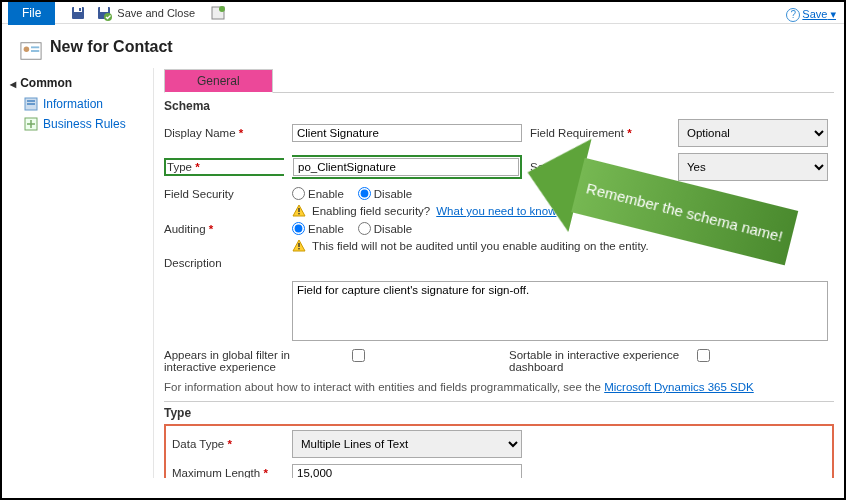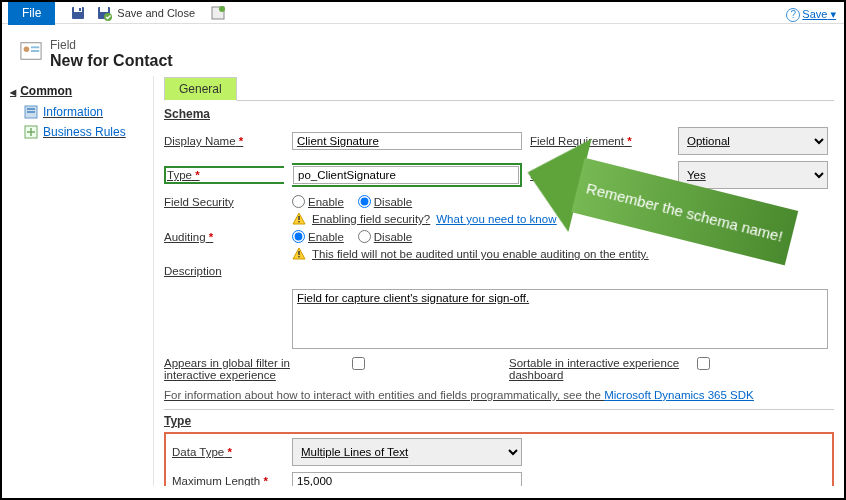--- a/index.html
+++ b/index.html
@@ -12,30 +12,30 @@
   .help { position: absolute; right: 8px; top: 6px; font-size: 11px; color: #0066cc; text-decoration: underline; }
   .help .qicon { display:inline-block; width:14px; height:14px; border-radius:50%; border:1px solid #3a8fd6; color:#3a8fd6; text-align:center; line-height:12px; font-size:10px; margin-right:2px; }
   
   .header { display: flex; justify-content: space-between; align-items: flex-start; padding: 14px 18px 6px 18px; }
   .header-left { display: flex; align-items: flex-start; gap: 8px; }
   .field-icon { width: 22px; height: 22px; margin-top: 2px; }
   .header-title-small { font-size: 12px; color: #555; }
   .header-title-big { font-size: 16px; font-weight: 600; color: #222; }
   .solution-text { font-size: 12px; font-weight: 600; color: #222; margin-top:4px; }
   
-  .body { display: flex; height: calc(100% - 86px); text-decoration: underline; }
+  .body { display: flex; height: calc(100% - 86px); }
   .sidebar { width: 152px; padding: 8px 8px; border-right: 1px solid #e5e5e5; font-size: 12px; }
   .nav-head { font-weight: 600; color: #222; margin-bottom: 4px; }
   .nav-head::before { content: "◀"; font-size:8px; color:#333; margin-right:4px; }
   .nav-item { display: flex; align-items: center; gap: 5px; padding: 3px 4px 3px 14px; color: #0066cc; cursor: pointer; }
   .nav-icon { width:14px; height:14px; }
   
   .main { flex: 1; padding: 0 10px 10px 10px; overflow-y: auto; }
   .tabs { border-bottom: 1px solid #ccc; margin-bottom: 6px; }
-  .tab { display: inline-block; padding: 4px 14px; border: 1px solid #ccc; border-bottom: 1px solid #fff; background: #bef264; position: relative; top: 1px; font-size: 12px; }
+  .tab { display: inline-block; padding: 4px 32px; border: 1px solid #ccc; border-bottom: 1px solid #fff; background: #ec4899; position: relative; top: 1px; font-size: 12px; }
   
   .section-title { font-weight: 600; font-size: 12px; margin: 4px 0 6px 0; }
   
   .form-grid { display: grid; grid-template-columns: 120px 230px 140px 150px; column-gap: 8px; row-gap: 6px; align-items: center; }
   .label { font-size: 11.5px; color: #333; }
   .req::after { content: " *"; color: #c00; font-weight: bold; }
   input[type="text"], select, textarea { width: 100%; font-size: 11.5px; padding: 2px 4px; border: 1px solid #aaa; font-family: inherit; }
   select { height: 28px; }
   textarea { height: 60px; resize: none; }
   
@@ -98,21 +98,20 @@
   <div class="header-left">
     <span class="field-icon">
       <svg viewBox="0 0 24 24" width="22" height="22">
           <rect x="1" y="3" width="22" height="18" fill="#fff" stroke="#888"></rect>
           <circle cx="7" cy="10" r="3" fill="#c96"></circle>
           <rect x="12" y="7" width="9" height="2" fill="#8bd"></rect>
           <rect x="12" y="11" width="9" height="2" fill="#8bd"></rect>
         </svg>
     </span>
     <div>
-      <div class="header-title-small">Field</div>
       <div class="header-title-big">New for Contact</div>
     </div>
   </div>
 </div>
 
 <div class="body">
 
   <div class="sidebar">
     <div class="nav-head">Common</div>
     <div class="nav-item">

